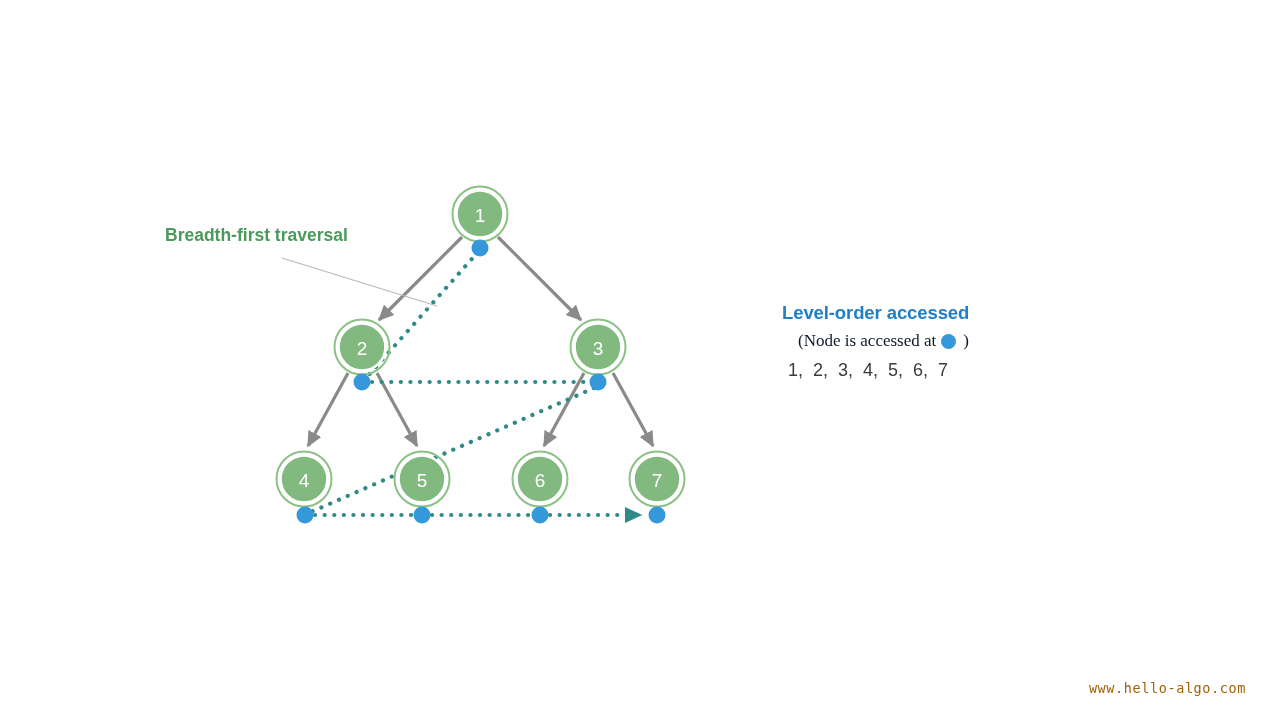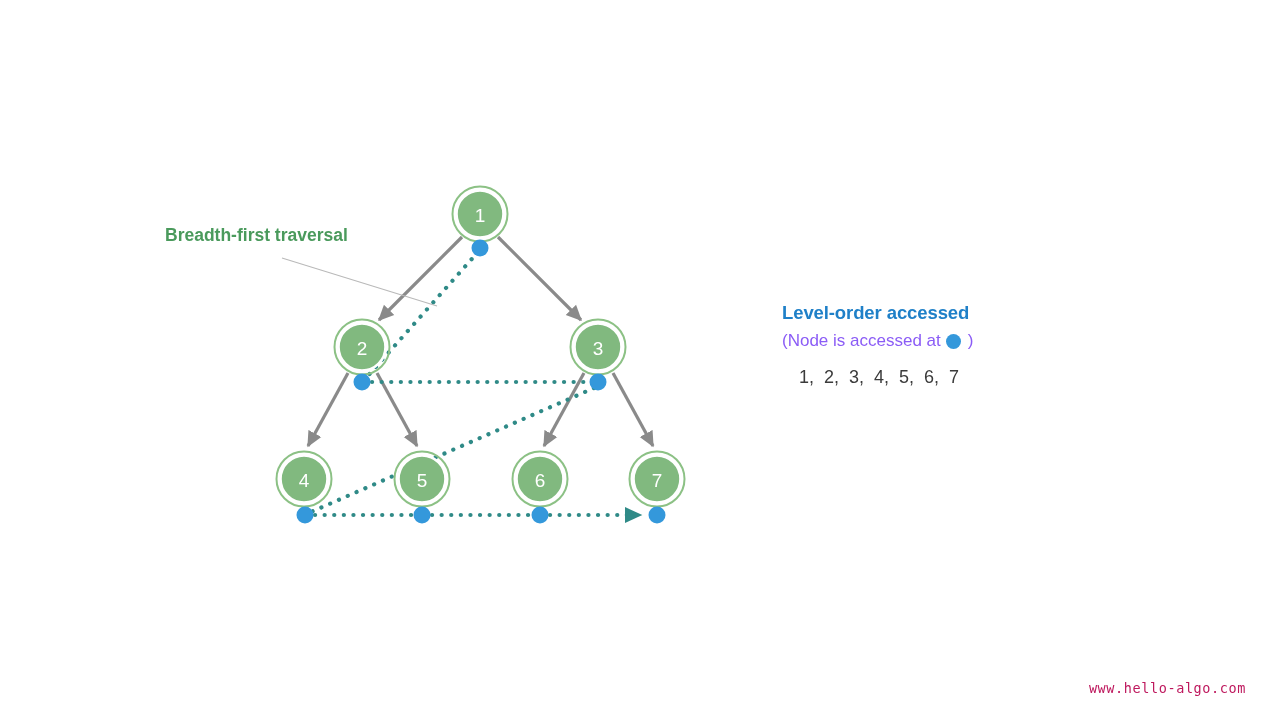--- a/index.html
+++ b/index.html
@@ -49,52 +49,53 @@
   .panel-title {
     font-size: 18.5px;
     font-weight: bold;
     color: #1f80c8;
     letter-spacing: -0.1px;
     margin: 0 0 9px 0;
     line-height: 1.1;
   }
   .panel-note {
     font-size: 17px;
-    color: #8b5cf6;
-    margin: 0 0 10px 0;
+    color: #0f172a;
+    margin: 0 0 10px 16px;
     line-height: 1.1;
     display: flex;
     align-items: center;
     white-space: pre;
+    font-family: Liberation Serif, serif;
   }
   .note-dot {
     display: inline-block;
     width: 15px;
     height: 15px;
     border-radius: 50%;
     background: #3498db;
     margin: 0 7px 0 5px;
     flex: 0 0 auto;
   }
   .panel-sequence {
     font-size: 18px;
     color: #3b3b3b;
     line-height: 1.1;
-    margin: 17px;
+    margin: 6px;
     white-space: pre;
   }
 
   
   .watermark {
     position: absolute;
     right: 34px;
     bottom: 24px;
     font-family: "DejaVu Sans Mono", monospace;
     font-size: 13.5px;
-    color: #be185d;
+    color: #a16207;
     letter-spacing: 0.6px;
   }
 </style>
 </head>
 <body>
 
 <svg id="diagram-svg" viewBox="0 0 1280 720" xmlns="http://www.w3.org/2000/svg">
 
   <defs>
     <marker id="edge-arrow" viewBox="0 0 10 10" refX="8.6" refY="5" markerWidth="5.2" markerHeight="5.2" orient="auto-start-reverse">

